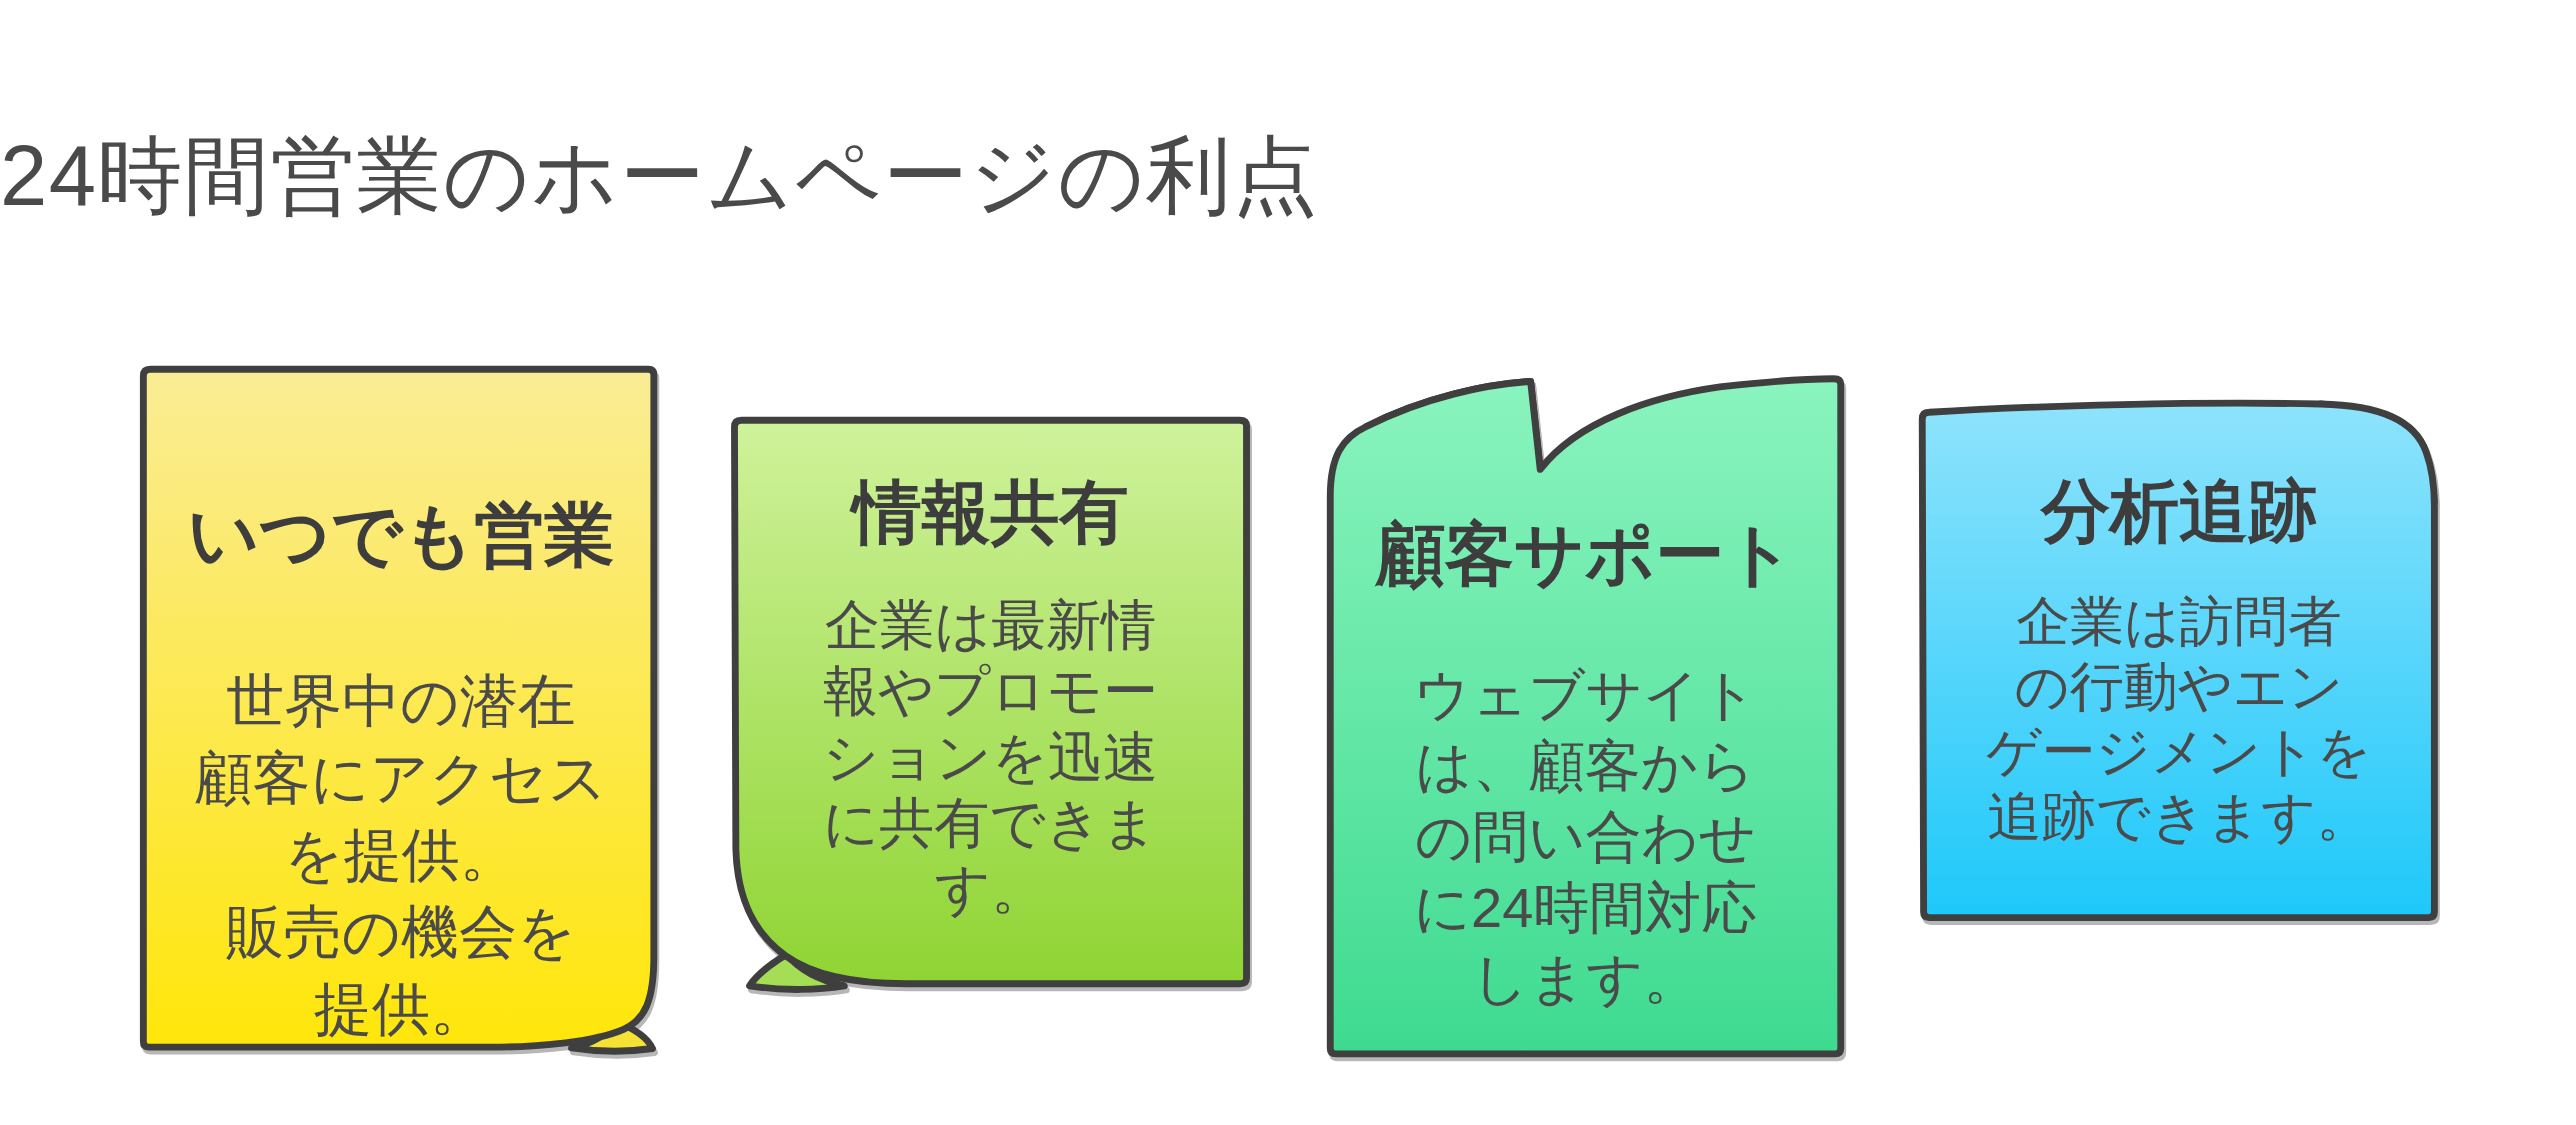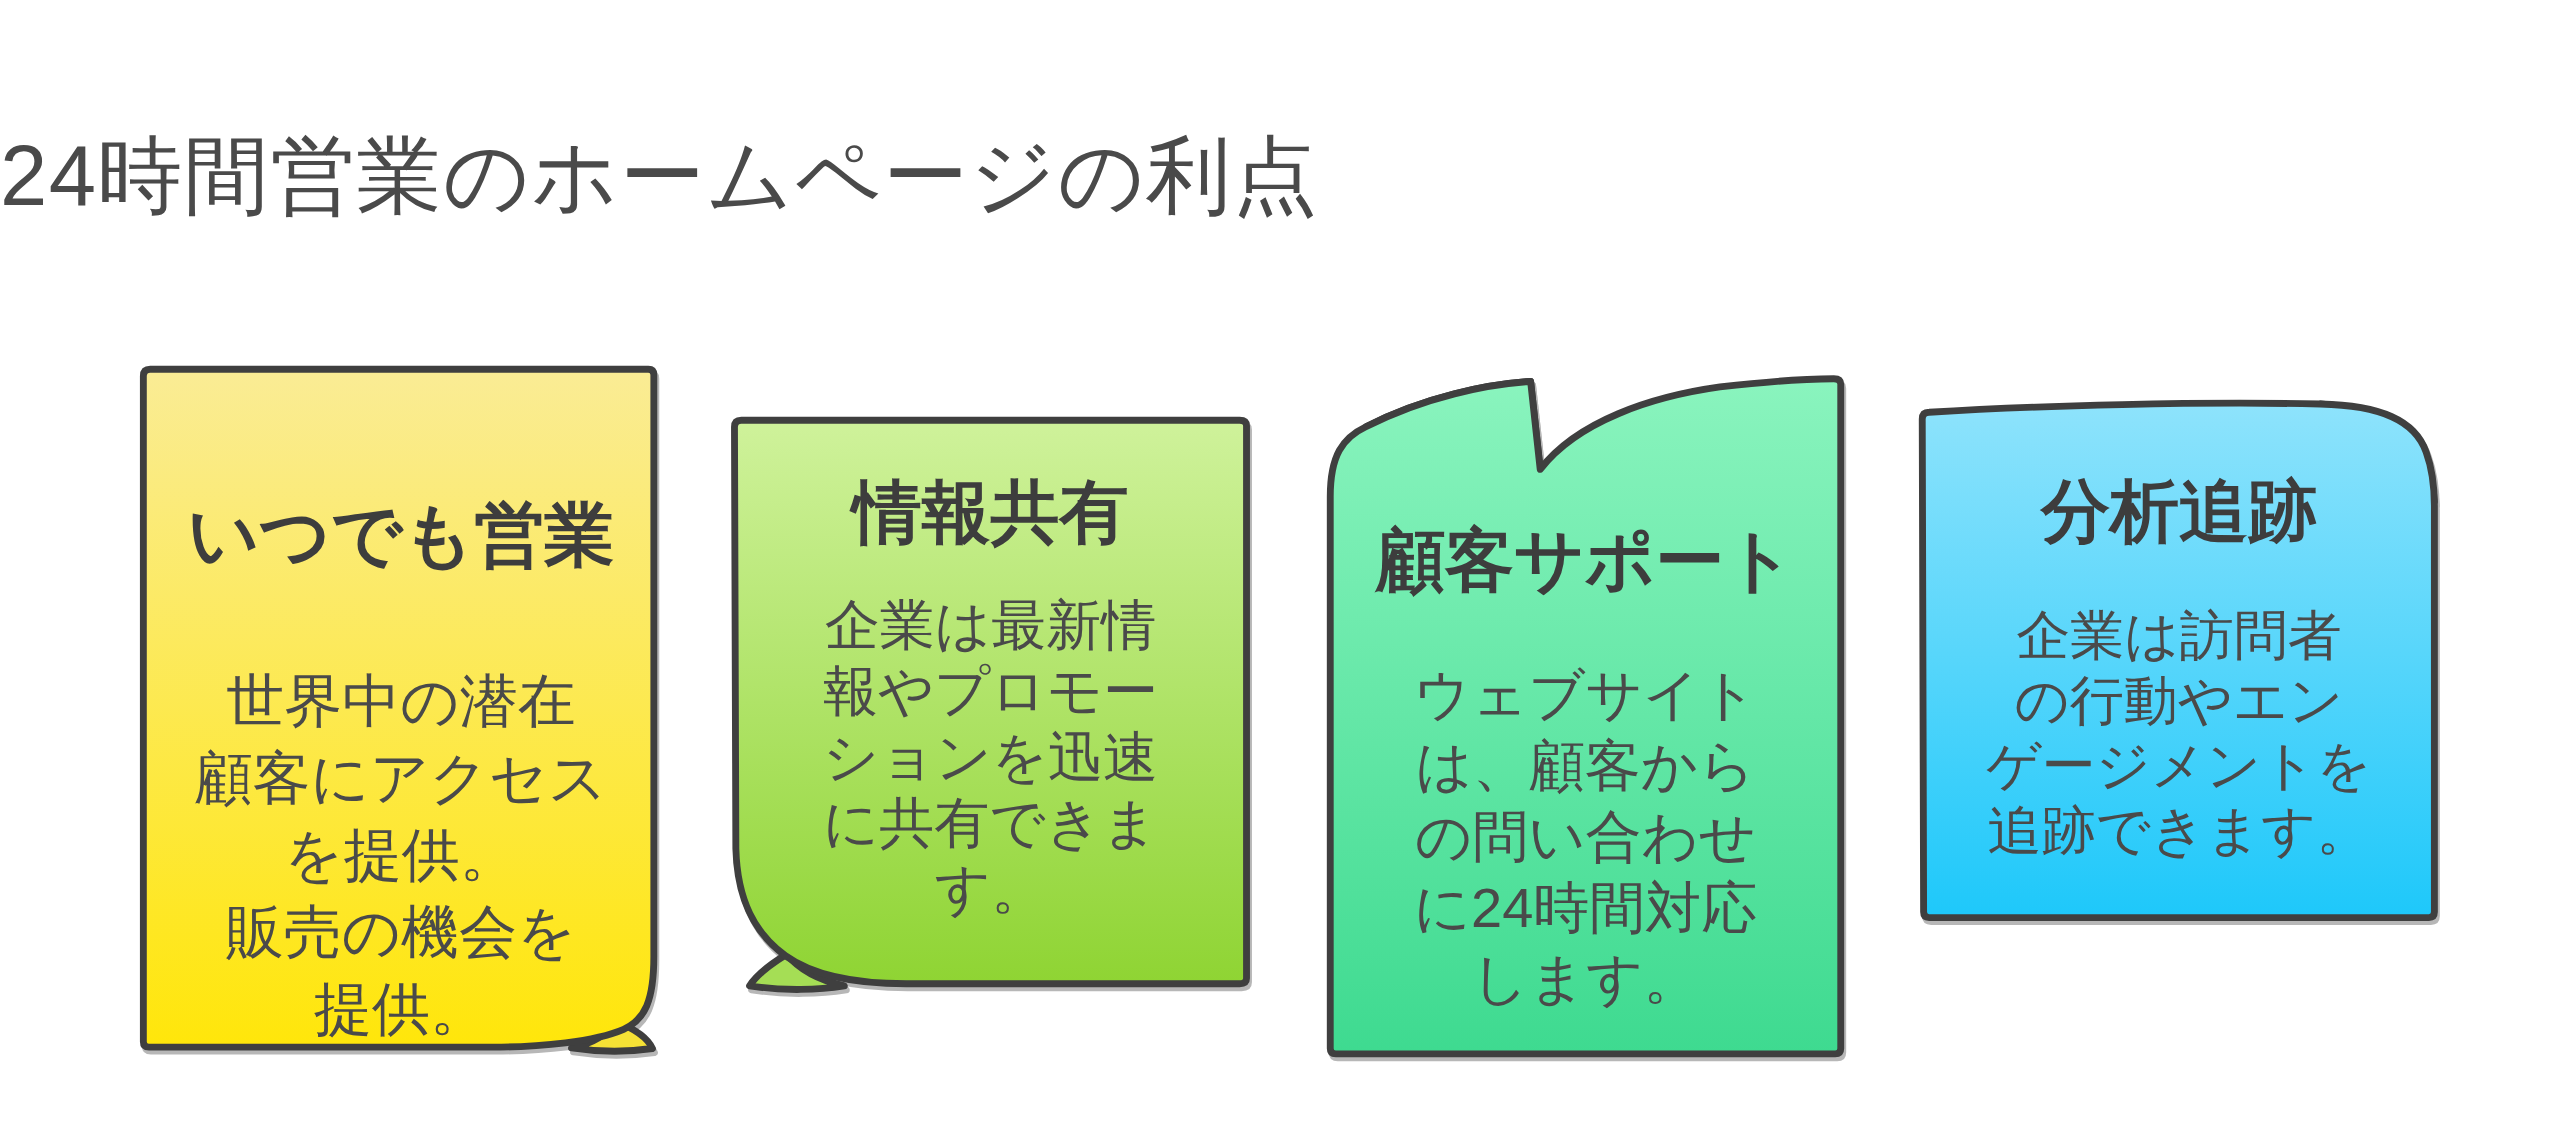--- a/index.html
+++ b/index.html
@@ -65,26 +65,26 @@
   
   .card-1 { left: 135px; top: 361px; width: 532px; height: 693px; }
   .card-1 .card-title { top: 136px; font-size: 70px; }
   .card-1 .card-body  { top: 301px; font-size: 58px; line-height: 77px; }
   
   .card-2 { left: 726px; top: 412px; width: 529px; height: 580px; }
   .card-2 .card-title { top: 63px; }
   .card-2 .card-body  { top: 180px; font-size: 55px; line-height: 66px; }
   
   .card-3 { left: 1322px; top: 365px; width: 527px; height: 693px; }
-  .card-3 .card-title { top: 158px; }
+  .card-3 .card-title { top: 152px; }
   .card-3 .card-body  { top: 294px; font-size: 56px; line-height: 71px; }
   
   .card-4 { left: 1914px; top: 397px; width: 530px; height: 529px; text-decoration: underline; }
   .card-4 .card-title { top: 77px; }
-  .card-4 .card-body  { top: 206px; font-size: 54px; line-height: 65px; }
+  .card-4 .card-body  { top: 192px; font-size: 54px; line-height: 65px; }
 </style>
 </head>
 <body>
 
 <div class="stage">
 
   <div class="main-title">24時間営業のホームページの利点</div>
 
   <div class="card card-2">
     <svg class="note-svg" viewBox="0 0 770 845">

